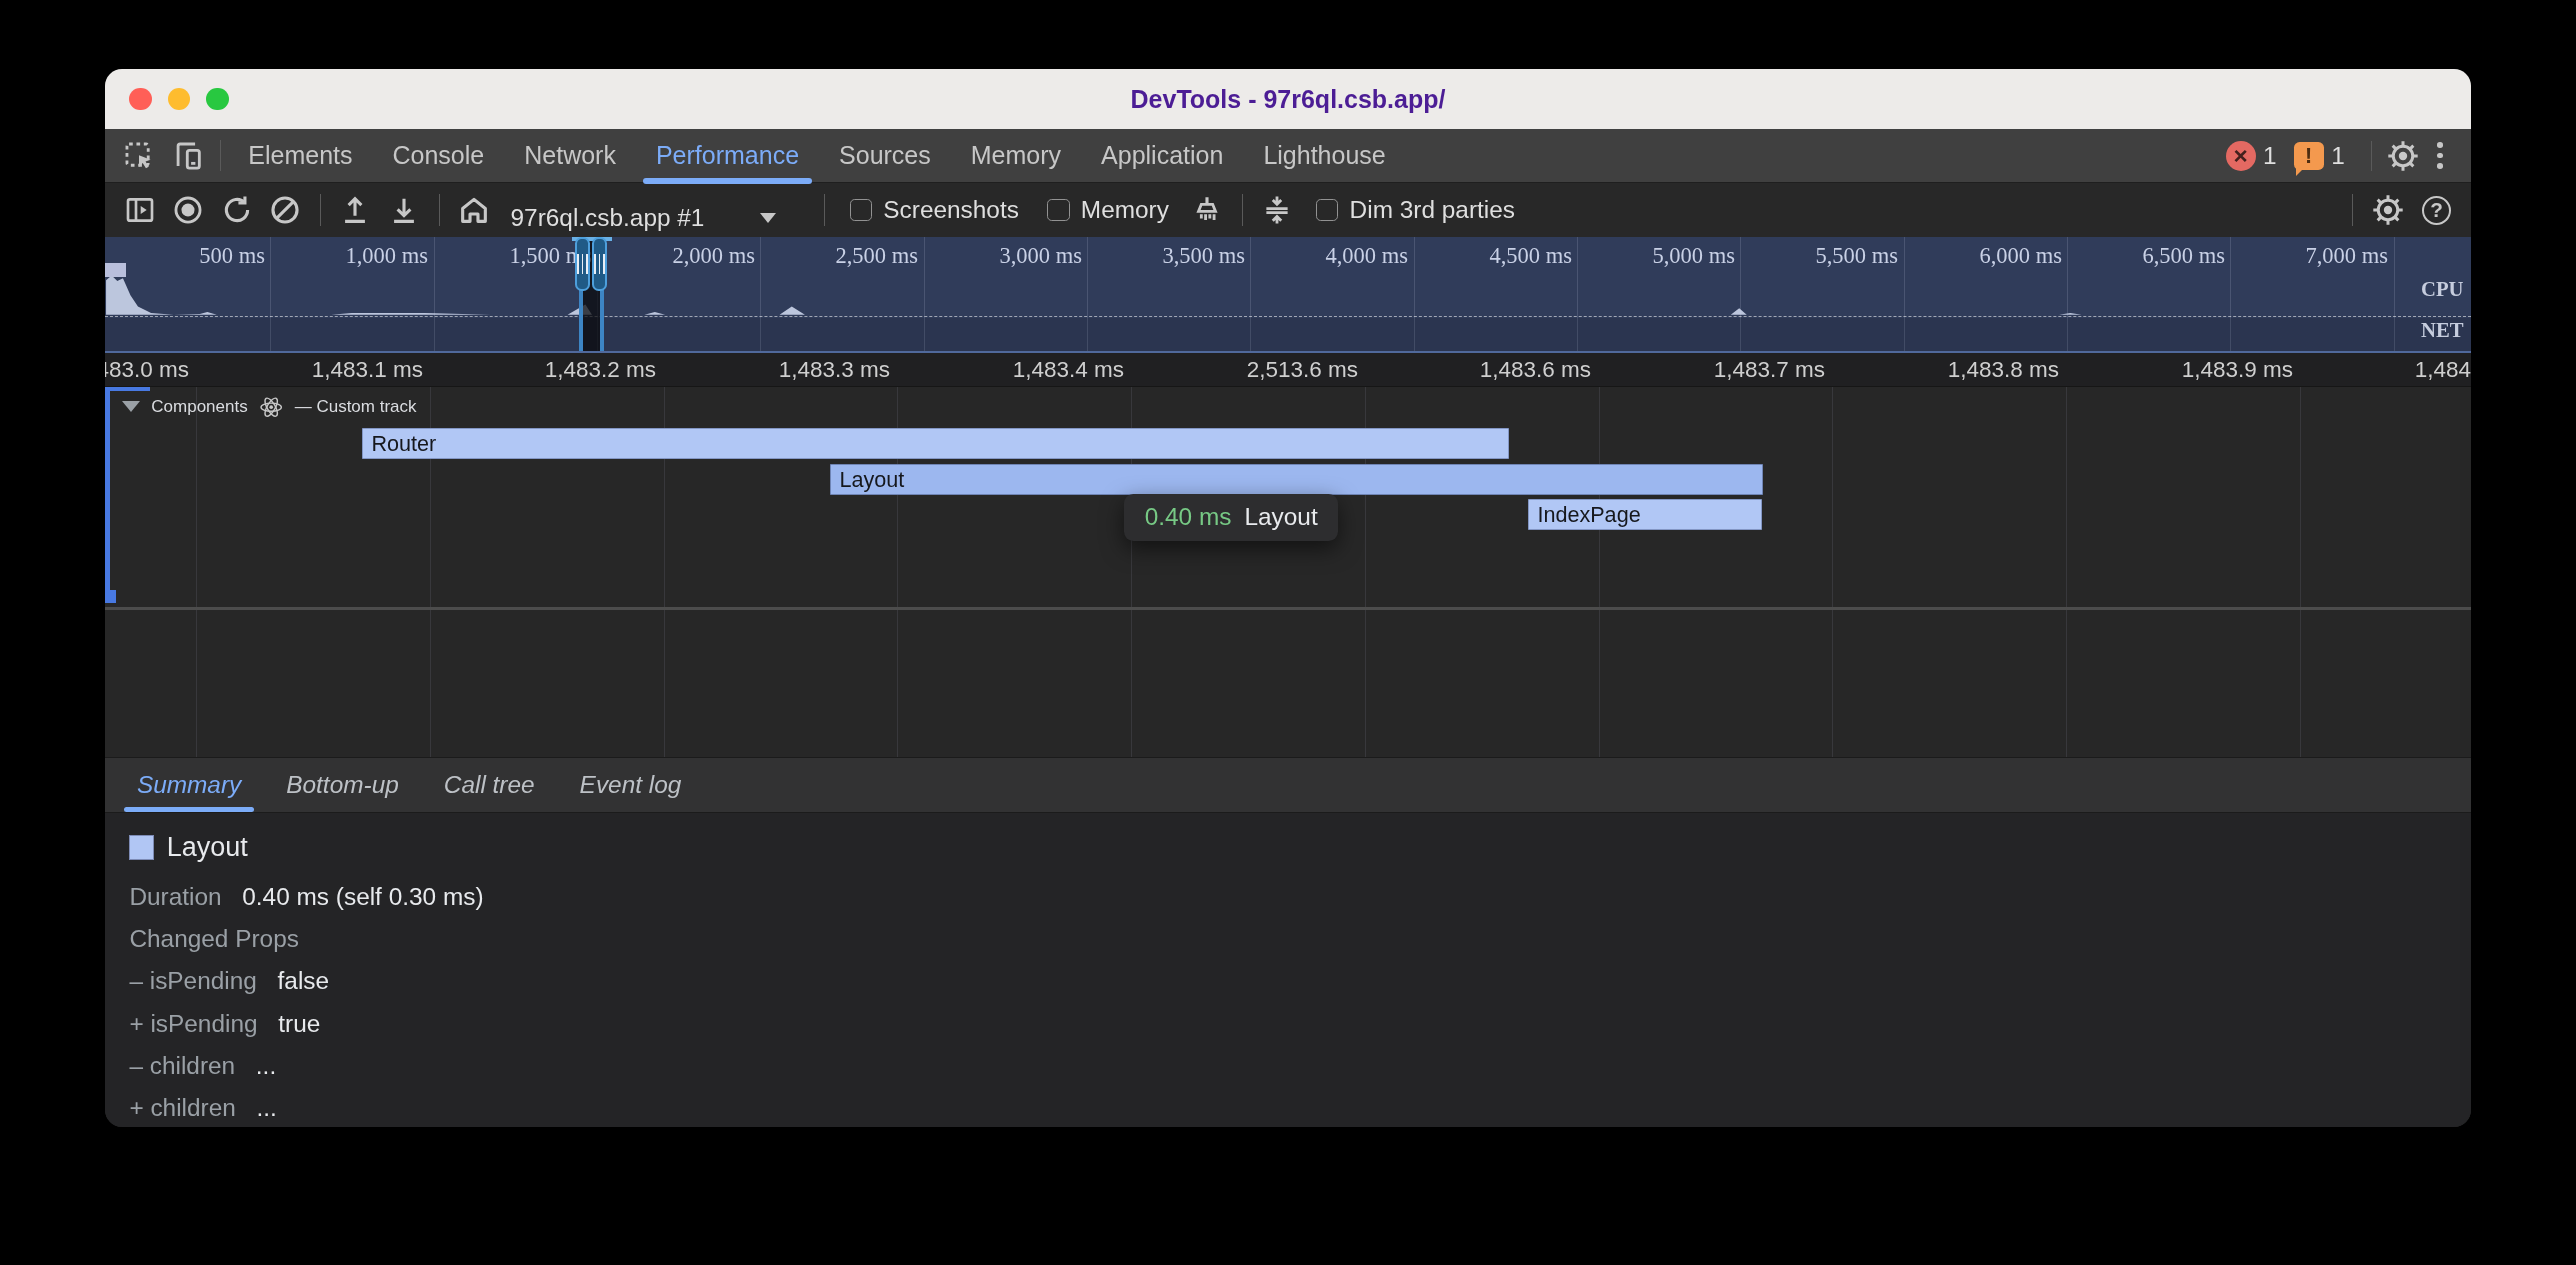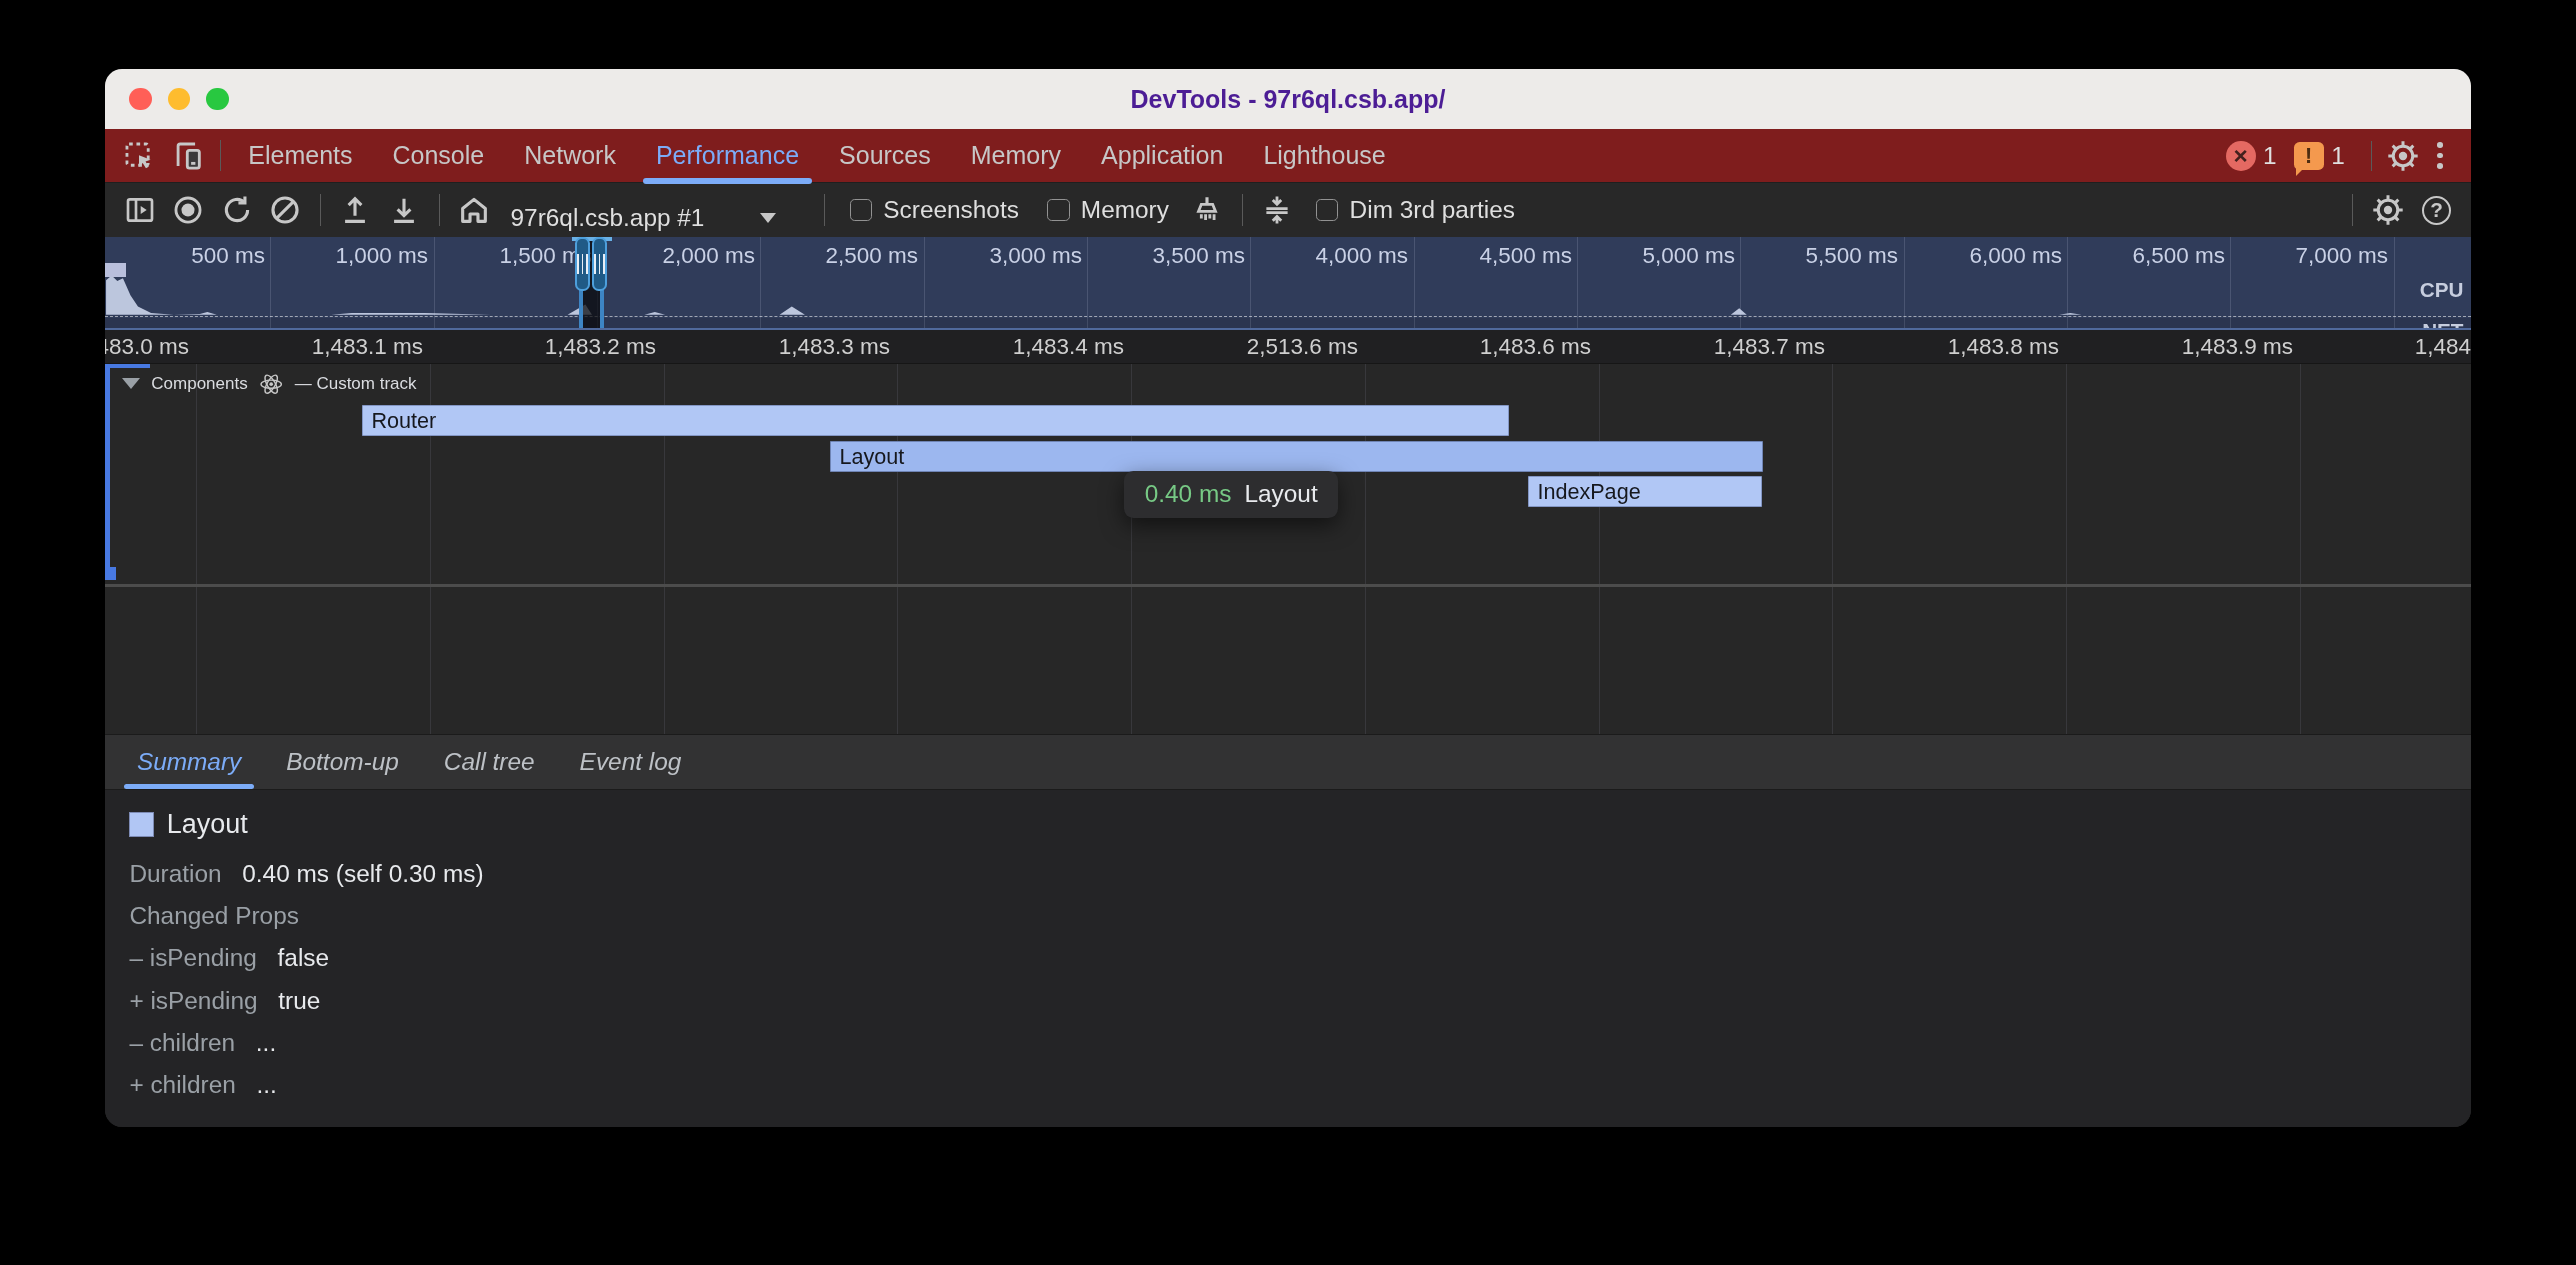--- a/index.html
+++ b/index.html
@@ -10,21 +10,21 @@
             box-shadow:0 38px 113px rgba(0,0,0,.85); display:flex; flex-direction:column; }
 
   
   .titlebar { height:60px; background:#edebe9; position:relative; flex:none;
               display:flex; align-items:center; justify-content:center; }
   .traffic { position:absolute; left:24.4px; top:0; height:60px; display:flex; align-items:center; gap:16px; }
   .light { width:22.5px; height:22.5px; border-radius:50%; }
   .title-text { font-size:25px; font-weight:bold; color:#4c1d95; }
 
   
-  .tabbar { height:54px; background:#7f1d1d; flex:none; display:flex; align-items:stretch;
+  .tabbar { height:54px; background:#404040; flex:none; display:flex; align-items:stretch;
             padding-left:9.4px; position:relative; border-bottom:0.9px solid #1f1f1f; }
   .tb-icon { width:49px; display:flex; align-items:center; justify-content:center; cursor:pointer; }
   .vdiv { width:0.9px; background:#5a5a5a; margin:11.3px 7.5px; }
   .tab { display:flex; align-items:center; padding:0 20px; font-size:25px; color:#c7c7c7;
          position:relative; cursor:pointer; white-space:nowrap; }
   .tab.active { color:#7cacf8; }
   .tab.active::after { content:""; position:absolute; left:7.5px; right:7.5px; bottom:-1.9px;
                        height:5.6px; border-radius:5.6px; background:#7cacf8; }
   .tabbar-right { margin-left:auto; display:flex; align-items:center; padding-right:15px; }
   .badge-count { font-size:24.4px; color:#dfdfdf; margin:0 17px 0 7.5px; }
@@ -48,22 +48,22 @@
   .caret { width:0; height:0; border-left:8.4px solid transparent; border-right:8.4px solid transparent;
            border-top:10.3px solid #c7c7c7; margin-left:56px; }
   .chk { display:flex; align-items:center; gap:11.3px; color:#dfdfdf; font-size:24.4px;
          padding:0 11.3px; cursor:pointer; white-space:nowrap; }
   .chk .box { width:22.5px; height:22.5px; border:1.9px solid #929292; border-radius:4.7px; background:transparent; }
   .toolbar .spacer { flex:1; }
   .help-circle { width:29px; height:29px; border:2.3px solid #c7c7c7; border-radius:50%;
                  color:#c7c7c7; font-size:20.7px; font-weight:bold; display:flex; align-items:center; justify-content:center; }
 
   
-  .overview { height:93px; background:#303c5a; position:relative; flex:none; overflow:hidden;
-              border-bottom:2.8px solid #50699c; }
+  .overview { height:116px; background:#303c5a; position:relative; flex:none; overflow:hidden;
+              border-bottom:2.8px solid #50699c;font-family:Liberation Serif, serif; }
   .ov-tick { position:absolute; top:0; bottom:0; width:0.9px; background:rgba(210,220,245,.16); }
   .ov-label { position:absolute; top:5.6px; font-size:22.5px; color:#c9d1e6; white-space:nowrap; }
   .ov-cpu-svg { position:absolute; left:0; top:0; }
   .ov-dash { position:absolute; left:0; right:0; top:79px; border-top:1.9px dashed rgba(255,255,255,.55); }
   .ov-netlane { position:absolute; left:0; right:0; top:81px; bottom:0; background:rgba(0,0,0,.10); }
   .ov-reqchip { position:absolute; left:0; top:26px; width:20.7px; height:14px; background:#b9bfdc; }
   .side-label { position:absolute; right:7.5px; font-size:20.7px; font-weight:bold; color:#c6cdde; }
   .ov-sel-band { position:absolute; top:0; bottom:0; background:rgba(8,8,10,.72); }
   .ov-sel-line { position:absolute; top:49px; bottom:0; width:3.8px; background:#3d85c4; }
   .ov-sel-cap { position:absolute; top:0; height:3.8px; background:#69b1e7; }

